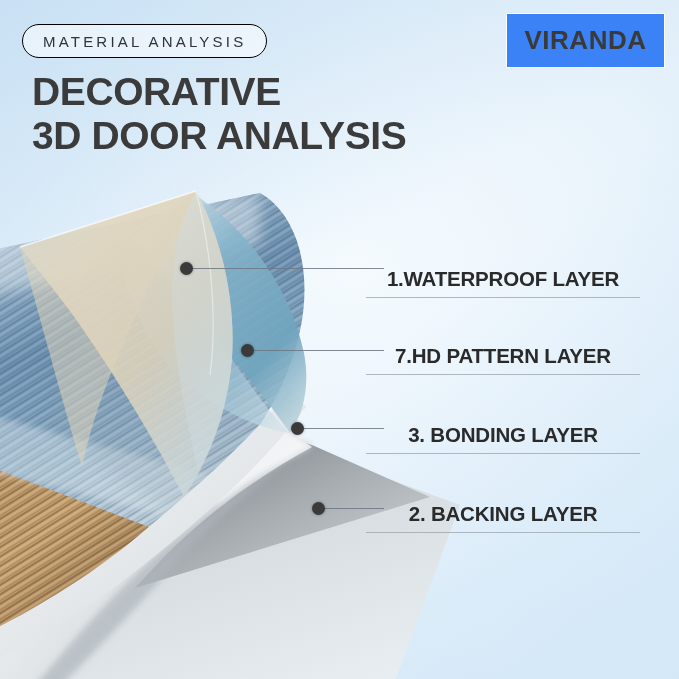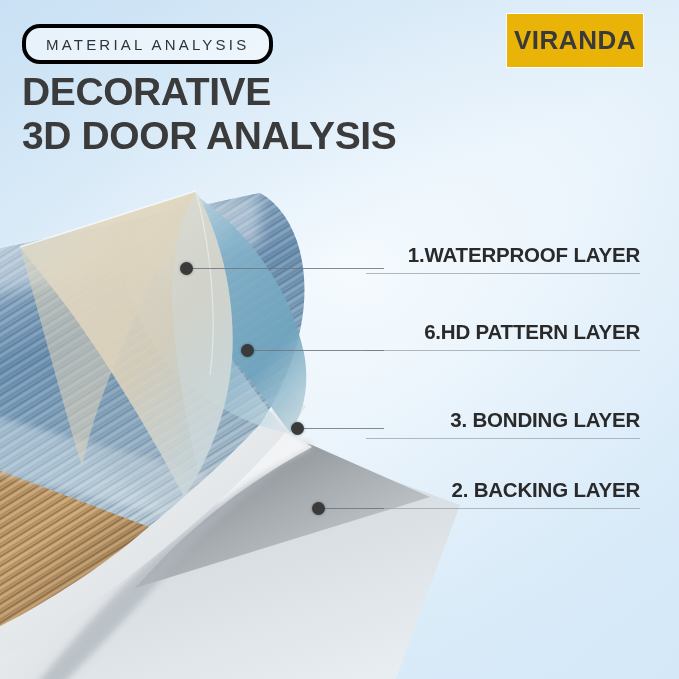--- a/index.html
+++ b/index.html
@@ -23,54 +23,54 @@
   .bg-tint-br{
     position:absolute;inset:0;
     background:linear-gradient(320deg,#d4e8f8 0%, rgba(212,232,248,0) 46%);
   }
 
   
   .badge{
     position:absolute;left:22px;top:24px;
     height:32px;padding:0 20px;
     display:flex;align-items:center;
-    border:4px solid #000000;border-radius:18px;
+    border:1px solid #000000;border-radius:18px;
     background:rgba(255,255,255,.55);
     font-size:15px;letter-spacing:3.2px;color:#2f3336;font-weight:400;
     white-space:nowrap;
   }
   .title{
-    position:absolute;left:22px;top:70px;
+    position:absolute;left:32px;top:70px;
     font-size:39px;font-weight:700;line-height:1.14;
     letter-spacing:-0.4px;color:#3b3b3b;white-space:nowrap;
   }
   .title .l2{display:block;}
 
   .logo-box{
-    position:absolute;left:507px;top:14px;width:136px;height:53px;
-    background:#eab308;
+    position:absolute;left:507px;top:14px;width:157px;height:53px;
+    background:#3b82f6;
     display:flex;align-items:center;justify-content:center;
     box-shadow:0 0 0 1px rgba(255,255,255,.9);
   }
   .logo-box span{
     font-size:26px;font-weight:700;letter-spacing:.5px;color:#3a3a3a;
   }
 
   
-  .callout{position:absolute;right:39px;text-align:right;white-space:nowrap;}
+  .callout{position:absolute;right:39px;text-align:center;white-space:nowrap;margin-top:24px;}
   .callout .txt{
     font-size:20.5px;font-weight:700;color:#2a2a2a;letter-spacing:-0.2px;
     display:block;line-height:1;
   }
   .callout .rule{
     display:block;margin-top:7px;height:1px;background:#9aa3ab;opacity:.75;
   }
   #c1{top:245px;} #c1 .rule{width:274px;}
   #c2{top:322px;} #c2 .rule{width:274px;}
-  #c3{top:410px;} #c3 .rule{width:274px;}
+  #c3{top:401px;} #c3 .rule{width:274px;}
   #c4{top:480px;} #c4 .rule{width:274px;}
 
   .lead{position:absolute;height:1px;background:#6d7781;opacity:.85;}
   .dot{
     position:absolute;width:13px;height:13px;border-radius:50%;
     background:#3a3a3a;box-shadow:0 0 3px rgba(0,0,0,.35);
   }
 
   
   .art{position:absolute;left:-40px;top:175px;width:520px;height:520px;}
@@ -271,21 +271,21 @@
 
   <div class="logo-box">
     <span>VIRANDA</span>
   </div>
 
   <div class="callout" id="c1">
     <span class="txt">1.WATERPROOF LAYER</span>
     <span class="rule"></span>
   </div>
   <div class="callout" id="c2">
-    <span class="txt">6.HD PATTERN LAYER</span>
+    <span class="txt">7.HD PATTERN LAYER</span>
     <span class="rule"></span>
   </div>
   <div class="callout" id="c3">
     <span class="txt">3. BONDING LAYER</span>
     <span class="rule"></span>
   </div>
   <div class="callout" id="c4">
     <span class="txt">2. BACKING LAYER</span>
     <span class="rule"></span>
   </div>

